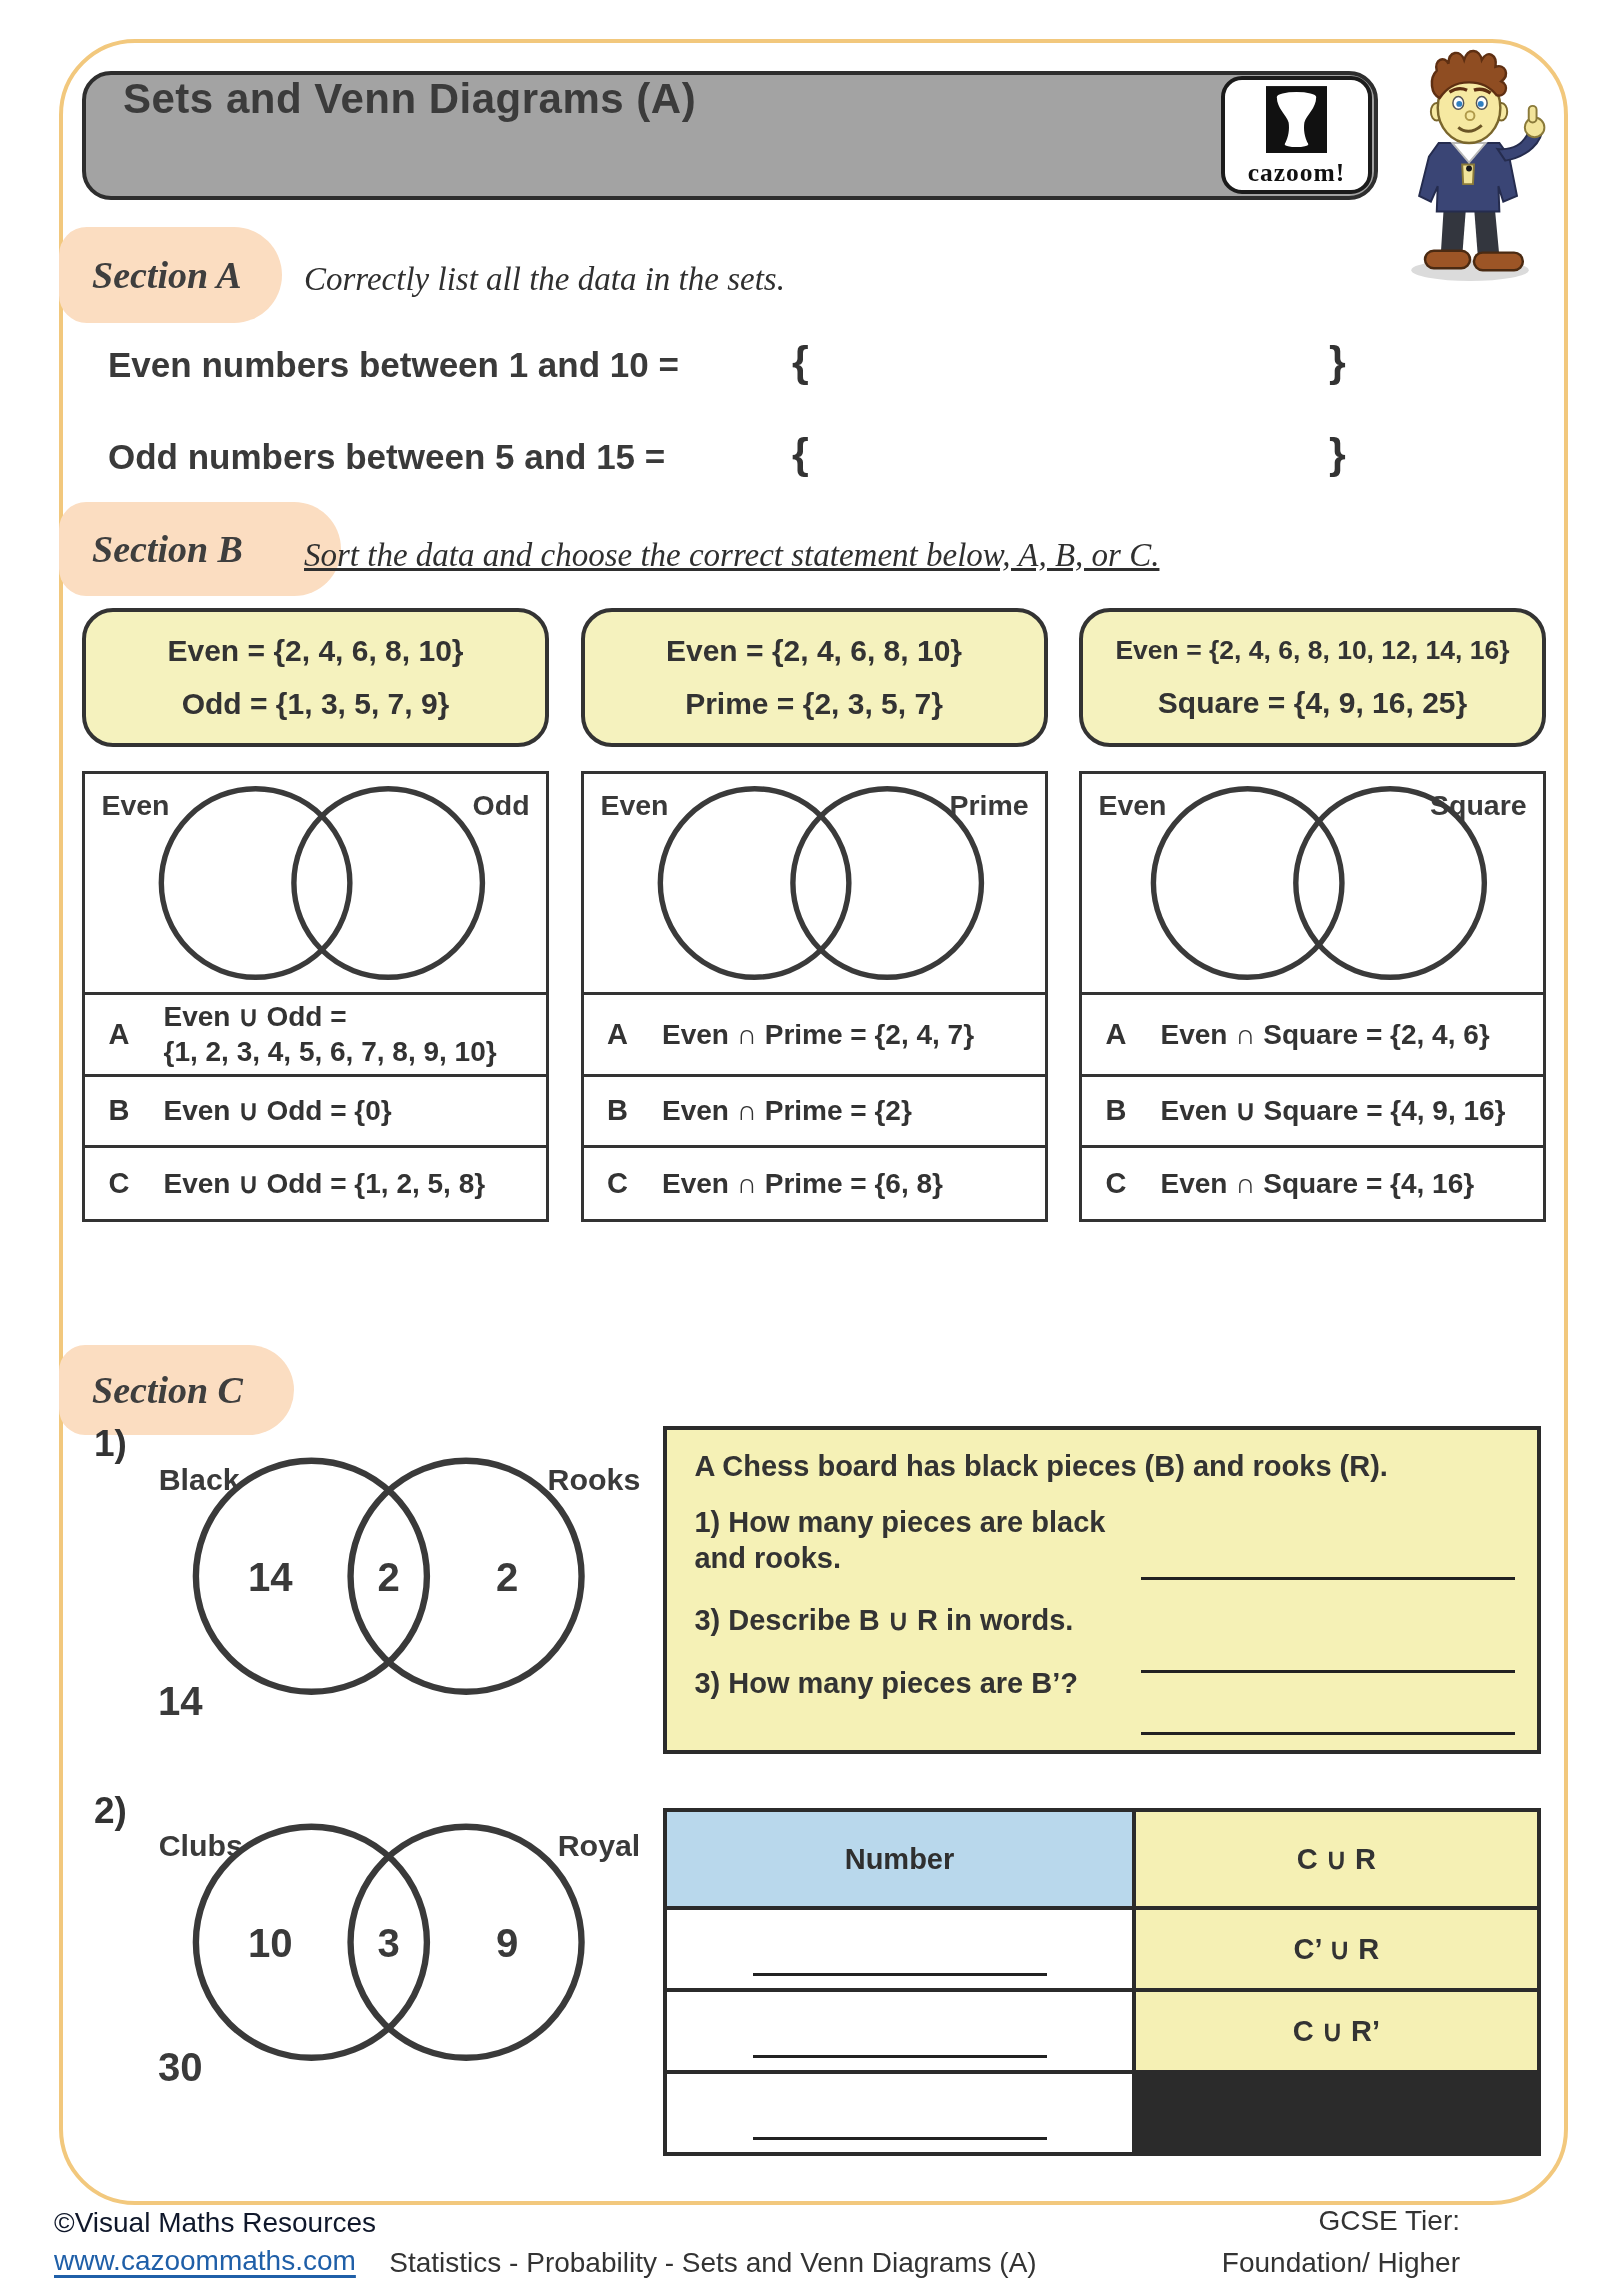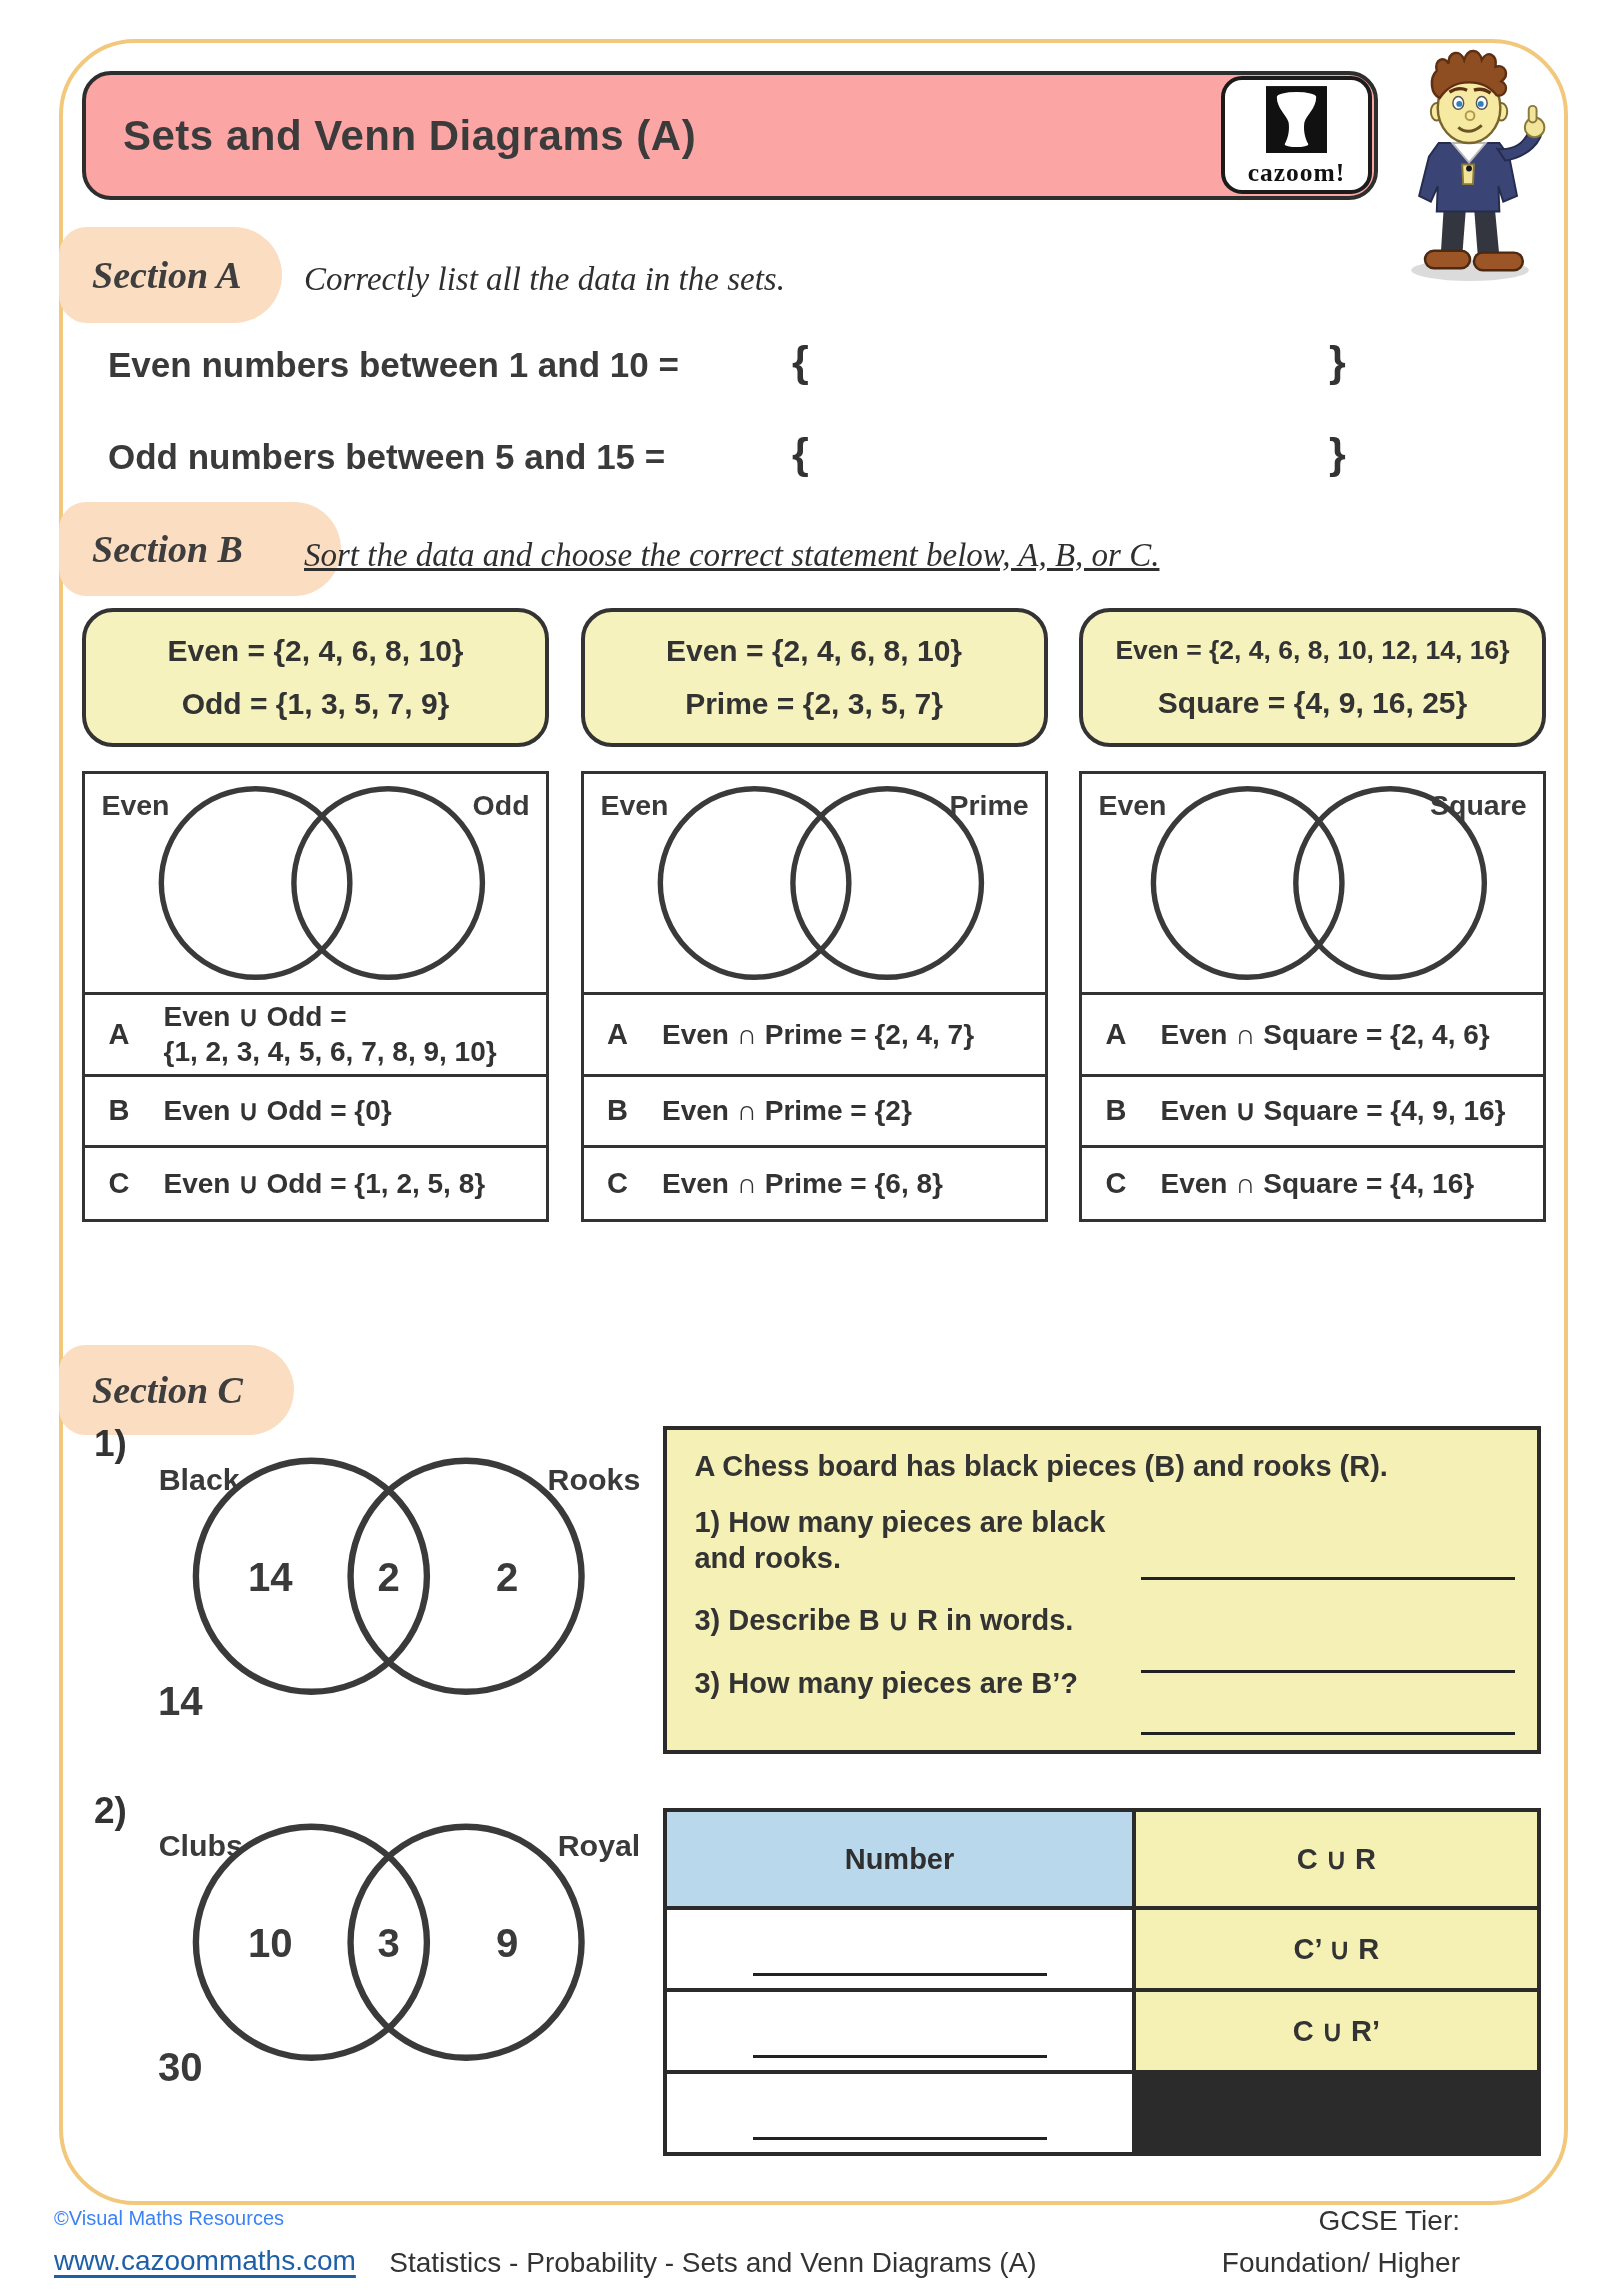--- a/index.html
+++ b/index.html
@@ -17,23 +17,23 @@
     position: absolute; left: 59px; top: 39px;
     width: 1509px; height: 2166px;
     border: 4.9px solid #F2C87D; border-radius: 76px;
     background: transparent;
   }
 
   
   .header-box {
     position: absolute; left: 82px; top: 71px;
     width: 1296px; height: 129px;
-    background: #fca5a5;
+    background: #a3a3a3;
     border: 4.9px solid #2E2E2E; border-radius: 29px;
-    display: flex; align-items: center; padding-left: 37px;
+    display: flex; align-items: flex-start; padding-left: 37px;
   }
   .page-title { font-size: 42px; font-weight: bold; color: #3B3B3B; letter-spacing: 0.5px; }
 
   .logo-box {
     position: absolute; left: 1221px; top: 76px;
     width: 151px; height: 118px;
     background: #ffffff; border: 4.9px solid #1b1b1b; border-radius: 21px;
     display: flex; flex-direction: column; align-items: center; justify-content: center;
     padding-top: 3.9px;
   }
@@ -137,21 +137,21 @@
     grid-template-rows: 94px 78px 78px 78px;
     gap: 3.9px;
   }
   .cell { display: flex; align-items: center; justify-content: center; }
   .cell-header { background: #B9D8EC; font-weight: bold; font-size: 29px; color: #2f2f2f; text-align: center; flex-direction: column; line-height: 36px; }
   .cell-label { background: #F5F0B4; font-weight: bold; font-size: 29px; color: #333; }
   .cell-number { background: #ffffff; align-items: flex-end; padding-bottom: 11.8px; }
   .num-line { width: 294px; border-bottom: 3.9px solid #222; height: 0; }
 
   
-  .f-copy { position: absolute; left: 54px; top: 2207px; font-size: 20px; color: #3b82f6; }
+  .f-copy { position: absolute; left: 54px; top: 2207px; font-size: 28px; color: #0f172a; }
   .f-site { position: absolute; left: 54px; top: 2245px; font-size: 28px; color: #1F5FA8; text-decoration: underline; text-decoration-thickness: 2.9px; text-underline-offset: 4.9px; }
   .f-center { position: absolute; left: 321px; top: 2247px; width: 784px; text-align: center; font-size: 28px; color: #333; }
   .f-tier-label { position: absolute; right: 161px; top: 2205px; font-size: 28px; color: #333; text-align: right; }
   .f-tier-value { position: absolute; right: 161px; top: 2247px; font-size: 28px; color: #333; text-align: right; }
 </style>
 </head>
 <body>
 
 <div class="outer-border"></div>
 

